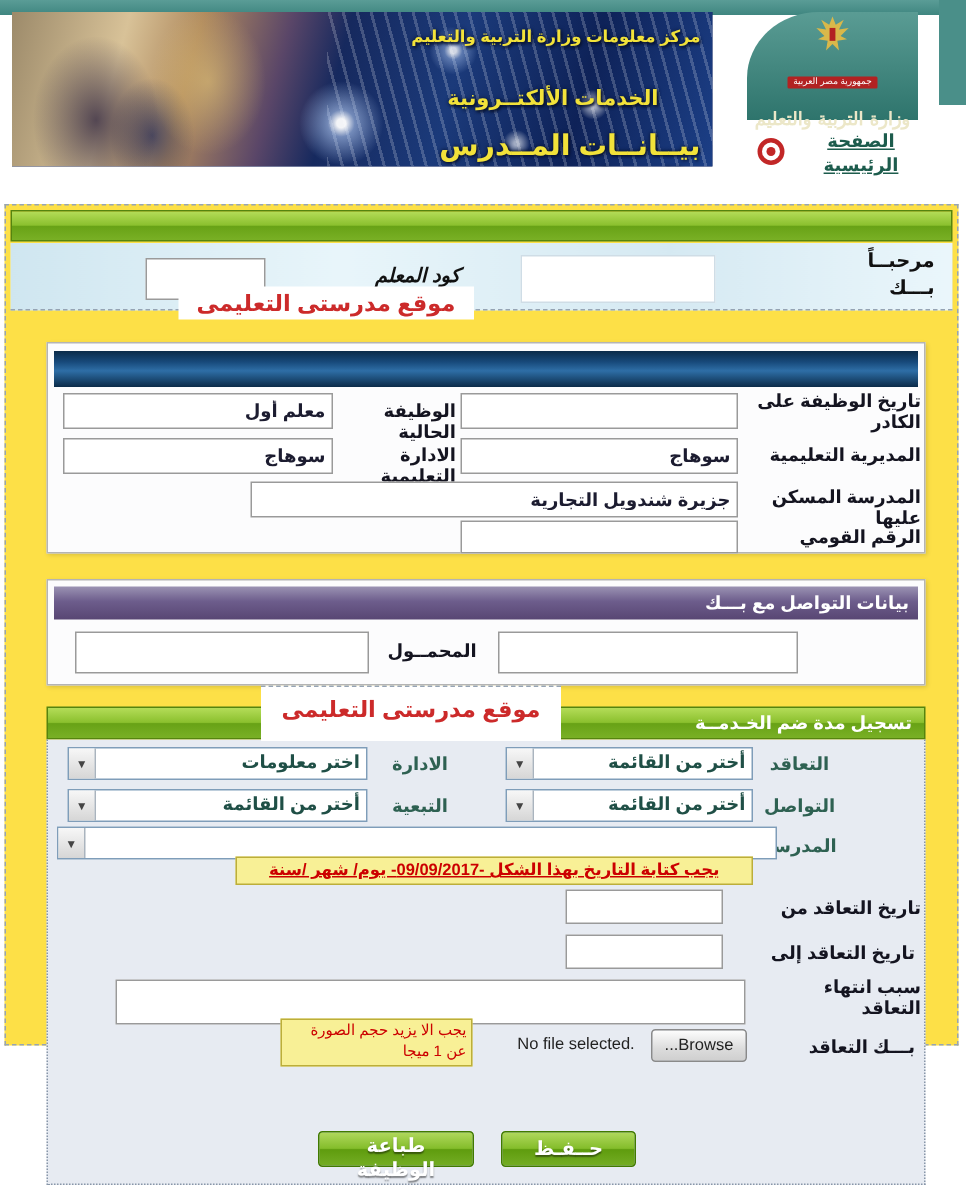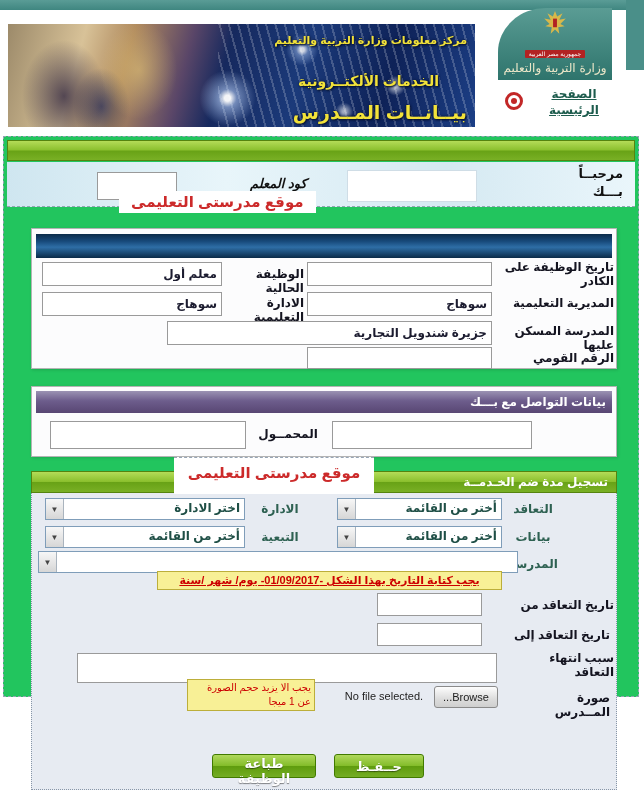--- a/index.html
+++ b/index.html
@@ -3,21 +3,21 @@
 <meta charset="utf-8">
 <style>
   html,body{margin:0;padding:0;background:#fff;}
   .page{position:relative;width:644px;height:798px;overflow:hidden;background:#fff;
         font-family:"Liberation Sans","DejaVu Sans",sans-serif;}
   .abs{position:absolute;}
   
   .top-bar{left:0;top:0;width:644px;height:10px;background:linear-gradient(180deg,#5a9c96,#3f8680);}
   .right-strip{left:626px;top:0;width:18px;height:70px;background:#4a8f89;}
   
-  .banner{left:8px;top:24px;width:467px;height:103px;overflow:hidden;background:#10235c;}
+  .banner{left:8px;top:8px;width:467px;height:103px;overflow:hidden;background:#10235c;}
   .banner-photo{position:absolute;inset:0;background:
     linear-gradient(105deg,#9c8a6a 0%,#d8c298 16%,#b08a5e 26%,#5a4668 38%,#16295e 46%,#1b3a7a 62%,#0e2258 80%,#1c3f86 100%);}
   .banner-pages{position:absolute;left:45%;top:0;width:55%;height:100%;opacity:.22;background:
     repeating-linear-gradient(75deg,rgba(255,255,255,.9) 0 2px,transparent 2px 9px);}
   .banner-figures{position:absolute;inset:0;background:
     radial-gradient(ellipse 60px 80px at 12% 70%,rgba(40,30,60,.75),transparent 70%),
     radial-gradient(ellipse 55px 70px at 28% 45%,rgba(230,200,120,.55),transparent 70%),
     radial-gradient(ellipse 40px 55px at 20% 80%,rgba(30,40,90,.7),transparent 70%);}
   .banner-sparkles{position:absolute;inset:0;background:
     radial-gradient(circle at 47% 72%,rgba(255,255,255,.95) 0 3px,rgba(190,215,255,.55) 9px,transparent 28px),
@@ -28,31 +28,31 @@
     color:#f2e23a;font-weight:bold;text-shadow:1px 1px 2px #08122e,0 0 3px #08122e;}
   .banner-l1{font-size:11px;}
   .banner-l2{font-size:14px;margin-top:26px;padding-right:28px;}
   .banner-l3{font-size:19px;margin-top:12px;letter-spacing:1px;}
   
   .emblem-panel{left:498px;top:8px;width:114px;height:72px;border-top-left-radius:48px 44px;
     background:linear-gradient(180deg,#5a9c94,#2e746c);text-align:center;direction:rtl;}
   .eagle{margin-top:2px;}
   .ribbon{display:inline-block;background:#b22222;color:#fff;font-size:6px;line-height:8px;
     padding:0 4px;border-radius:1px;white-space:nowrap;}
-  .ministry-name{color:#ece7c8;font-size:12px;font-weight:normal;margin-top:1px;
+  .ministry-name{color:#ece7c8;font-size:12px;font-weight:bold;margin-top:11px;
     font-family:"DejaVu Serif","Liberation Serif",serif;white-space:nowrap;}
   
   .home-bullet{left:505px;top:92px;width:18px;height:18px;border:3px solid #c22727;border-radius:50%;
     background:#fff;box-sizing:border-box;}
   .home-bullet::after{content:"";position:absolute;left:3px;top:3px;width:6px;height:6px;border-radius:50%;background:#c22727;}
   .home-link{left:535px;top:86px;width:78px;direction:rtl;text-align:center;color:#1d5c4d;
     font-size:12px;font-weight:bold;line-height:16px;cursor:pointer;}
   .home-link span{display:block;text-decoration:underline;}
   
-  .container{left:3px;top:136px;width:636px;height:561px;border:1px dashed #96a4b4;background:#22c55e;box-sizing:border-box;}
+  .container{left:3px;top:136px;width:636px;height:561px;border:1px dashed #96a4b4;background:#fde047;box-sizing:border-box;}
   .green-bar{background:linear-gradient(180deg,#b4dc58 0%,#8bc02e 48%,#68a216 52%,#79b025 100%);
     border:1px solid #55840f;box-sizing:border-box;}
   .bar1{left:3px;top:3px;width:628px;height:21px;}
   .welcome-row{left:3px;top:25px;width:628px;height:45px;border-bottom:1px dashed #96a4b4;
     background:linear-gradient(90deg,#cfe6f0 0%,#e8f5fa 35%,#d5e9f2 70%,#eaf6fb 100%);box-sizing:border-box;}
   .greeting{position:absolute;right:12px;top:3px;direction:rtl;text-align:right;font-size:13px;
     font-weight:bold;color:#111;line-height:18px;}
   .white-box{position:absolute;background:#fff;border:1px solid #cfdde6;}
   .nm{left:340px;top:8px;width:128px;height:30px;}
   .cd{left:90px;top:10px;width:80px;height:28px;}
@@ -186,53 +186,53 @@
 
     <div class="abs fs3">
 
       <div class="slabel" style="right:48px;top:9px;width:70px;text-align:center;">التعاقد</div>
       <div class="sel" style="left:305px;top:5px;width:165px;">
         <span class="sel-text">أختر من القائمة</span>
         <span class="sel-arrow">▼</span>
       </div>
       <div class="slabel" style="left:218px;top:9px;width:60px;text-align:center;">الادارة</div>
       <div class="sel" style="left:13px;top:5px;width:200px;">
-        <span class="sel-text">اختر الادارة</span>
-        <span class="sel-arrow">▼</span>
-      </div>
-
-      <div class="slabel" style="right:48px;top:37px;width:70px;text-align:center;">بيانات</div>
+        <span class="sel-text">اختر معلومات</span>
+        <span class="sel-arrow">▼</span>
+      </div>
+
+      <div class="slabel" style="right:48px;top:37px;width:70px;text-align:center;">التواصل</div>
       <div class="sel" style="left:305px;top:33px;width:165px;">
         <span class="sel-text">أختر من القائمة</span>
         <span class="sel-arrow">▼</span>
       </div>
       <div class="slabel" style="left:218px;top:37px;width:60px;text-align:center;">التبعية</div>
       <div class="sel" style="left:13px;top:33px;width:200px;">
         <span class="sel-text">أختر من القائمة</span>
         <span class="sel-arrow">▼</span>
       </div>
 
       <div class="slabel" style="right:48px;top:64px;width:70px;text-align:center;">المدرسة</div>
       <div class="sel" style="left:6px;top:58px;width:480px;">
         <span class="sel-text"></span>
         <span class="sel-arrow">▼</span>
       </div>
 
-      <div class="note date-note">يجب كتابة التاريخ بهذا الشكل -01/09/2017- يوم/ شهر /سنة</div>
+      <div class="note date-note">يجب كتابة التاريخ بهذا الشكل -09/09/2017- يوم/ شهر /سنة</div>
 
       <div class="slabel" style="right:2px;top:105px;width:115px;color:#141420;">تاريخ التعاقد من</div>
       <input class="finput" style="left: 345px; top: 100px; width: 105px; height: 23px;" value="">
 
       <div class="slabel" style="right:6px;top:135px;width:115px;color:#141420;">تاريخ التعاقد إلى</div>
       <input class="finput" style="left: 345px; top: 130px; width: 105px; height: 23px;" value="">
 
       <div class="slabel" style="right:2px;top:158px;width:88px;color:#141420;">سبب انتهاء التعاقد</div>
       <input class="finput" style="left: 45px; top: 160px; width: 420px; height: 30px;" value="">
 
-      <div class="slabel" style="right:6px;top:198px;width:90px;color:#141420;">صورة المــدرس</div>
+      <div class="slabel" style="right:6px;top:198px;width:90px;color:#141420;">بـــك التعاقد</div>
       <button class="browse-btn">Browse...</button>
       <div class="file-status">No file selected.</div>
       <div class="note size-note">يجب الا يزيد حجم الصورة عن 1 ميجا</div>
 
       <button class="green-btn print-btn">طباعة الوظيفة</button>
       <button class="green-btn save-btn">حــفـظ</button>
     </div>
 
   </div>
 </div>

